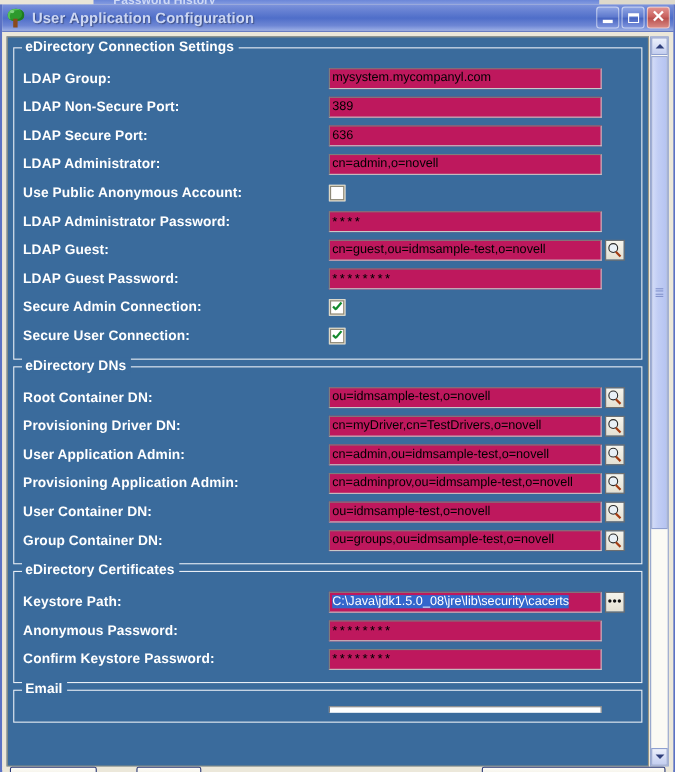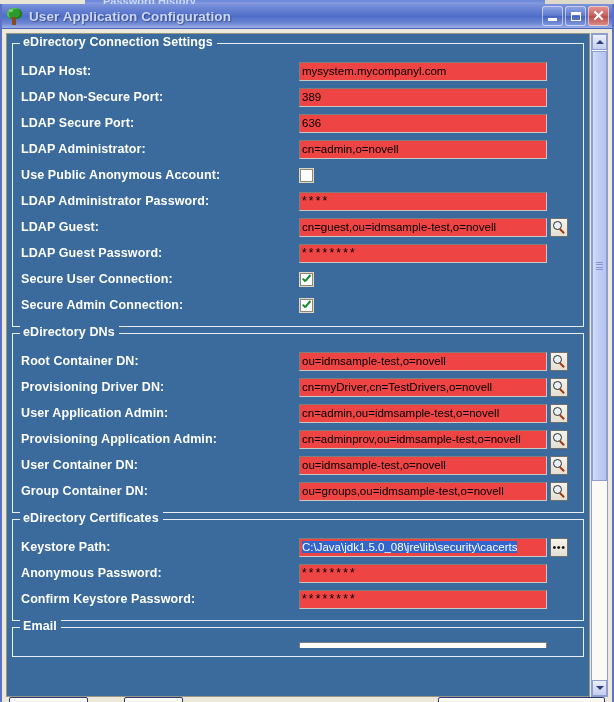--- a/index.html
+++ b/index.html
@@ -122,21 +122,21 @@
   .row-label {
     width: 278px; flex: 0 0 278px;
     font-size: 12.5px; font-weight: bold; color: #ffffff;
     white-space: nowrap;
     letter-spacing: .1px;
   }
   .row-field { display: flex; align-items: center; flex: 1 1 auto; }
 
   .tf {
     height: 19px;
-    background: #ef4444;
+    background: #be185d;
     border: 1px solid #7d7d7d;
     border-right-color: #c8c8c8;
     border-bottom-color: #c8c8c8;
     font-size: 11.5px; color: #000;
     padding: 0 2px;
     display: flex; align-items: center;
     white-space: nowrap; overflow: hidden;
     font-family: "Liberation Sans", sans-serif;
   }
   .tf.wide  { width: 248px; }
@@ -271,21 +271,21 @@
       </div>
     </div>
   </div>
 
   <div class="content-wrap">
     <div class="scroll-viewport">
       <div class="scroll-inner" id="sections-host">
           <div class="group">
             <div class="group-title">eDirectory Connection Settings</div>
             <div class="row">
-              <div class="row-label">LDAP Host:</div>
+              <div class="row-label">LDAP Group:</div>
               <div class="row-field">
                 <div class="tf wide">mysystem.mycompanyl.com</div>
               </div>
             </div>
             <div class="row">
               <div class="row-label">LDAP Non-Secure Port:</div>
               <div class="row-field">
                 <div class="tf wide">389</div>
               </div>
             </div>
@@ -325,29 +325,29 @@
                 </div>
               </div>
             </div>
             <div class="row">
               <div class="row-label">LDAP Guest Password:</div>
               <div class="row-field">
                 <div class="tf wide pw">********</div>
               </div>
             </div>
             <div class="row">
-              <div class="row-label">Secure User Connection:</div>
+              <div class="row-label">Secure Admin Connection:</div>
               <div class="row-field">
                 <div class="cb">
                   <div class="tick"></div>
                 </div>
               </div>
             </div>
             <div class="row">
-              <div class="row-label">Secure Admin Connection:</div>
+              <div class="row-label">Secure User Connection:</div>
               <div class="row-field">
                 <div class="cb">
                   <div class="tick"></div>
                 </div>
               </div>
             </div>
           </div>
           <div class="group">
             <div class="group-title">eDirectory DNs</div>
             <div class="row">

